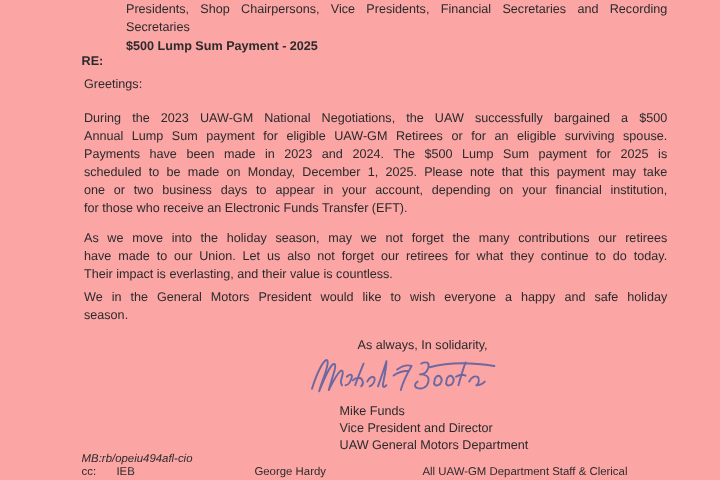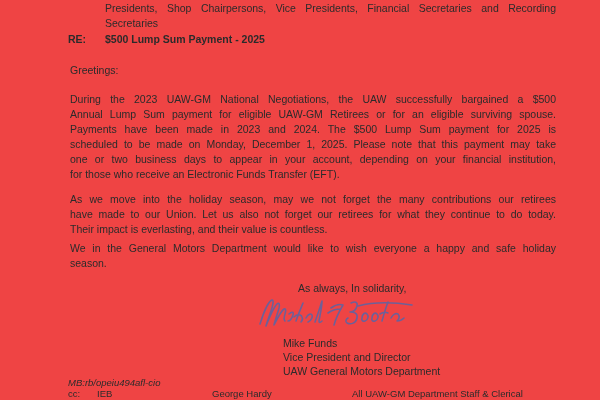--- a/index.html
+++ b/index.html
@@ -6,39 +6,39 @@
   body {
     width: 600px; height: 400px;
     background: #ffffff;
     font-family: "Liberation Sans", "DejaVu Sans", sans-serif;
     color: #2b2b2b;
     overflow: hidden;
   }
   .page {
     position: relative;
     width: 600px; height: 400px;
-    background: #ef4444;
+    background: #fca5a5;
   }
   .abs { position: absolute; }
 
   
   .bodytxt { font-size: 10.5px; line-height: 15px; color: #2b2b2b; }
 
   
   .to-block {
     left: 105px; top: 1px; width: 451px;
     font-size: 10.5px; line-height: 14.5px;
   }
 
   
   .para > div { text-align: justify; text-align-last: justify; }
   .para > div:last-child { text-align-last: left; }
 
   .re-row { left: 0; top: 33px; width: 600px; height: 14px; font-weight: bold; font-size: 10.5px; }
-  .re-label { position: absolute; left: 68px; top: 0; }
+  .re-label { position: absolute; left: 68px; top: 12px; }
   .re-subject { position: absolute; left: 105px; top: 0; }
 
   .salutation { left: 70px; top: 63px; }
 
   .p1 { left: 70px; top: 92px;  width: 486px; }
   .p2 { left: 70px; top: 192px; width: 486px; }
   .p3 { left: 70px; top: 241px; width: 486px; }
 
   .closing { left: 283px; top: 281px; margin-left: 15px; }
 
@@ -79,21 +79,21 @@
       <div>for those who receive an Electronic Funds Transfer (EFT).</div>
     </div>
 
   <div class="abs bodytxt para p2">
       <div>As we move into the holiday season, may we not forget the many contributions our retirees</div>
       <div>have made to our Union. Let us also not forget our retirees for what they continue to do today.</div>
       <div>Their impact is everlasting, and their value is countless.</div>
     </div>
 
   <div class="abs bodytxt para p3">
-      <div>We in the General Motors Department would like to wish everyone a happy and safe holiday</div>
+      <div>We in the General Motors President would like to wish everyone a happy and safe holiday</div>
       <div>season.</div>
     </div>
 
   <div class="abs bodytxt closing">As always, In solidarity,</div>
 
   <svg class="abs signature" width="178" height="44" viewBox="0 0 178 44" role="img" aria-label="Michael J Booth">
     <g fill="none" stroke="#6363a0" stroke-width="1.6" stroke-linecap="round" stroke-linejoin="round" opacity="0.92">
       <path d="M2 31 C6 18 11 8 14 7 C16 7 15 12 13 18 C11 24 9 29 8 33 C12 23 16 14 19 11 C21 9 22 11 21 15 C19 22 17 28 16 32 C19 26 23 18 26 16 C28 15 28 18 27 21 C26 24 26 27 27 28"></path>
       <path d="M31 21 C34 18 36 19 35 22 C34 25 32 28 30 28 M38 28 C40 22 43 15 45 10 M36 24 C39 21 43 21 44 24 C45 26 44 28 43 29 M48 25 C50 21 53 20 54 22 C55 24 53 28 50 29 M57 29 C59 23 62 15 64 8 C64 14 62 22 61 28 C61 30 62 30 64 28"></path>
       <path d="M73 15 C77 12 82 11 85 12 C82 17 78 25 76 32 M70 20 C74 17 79 16 83 16"></path>

